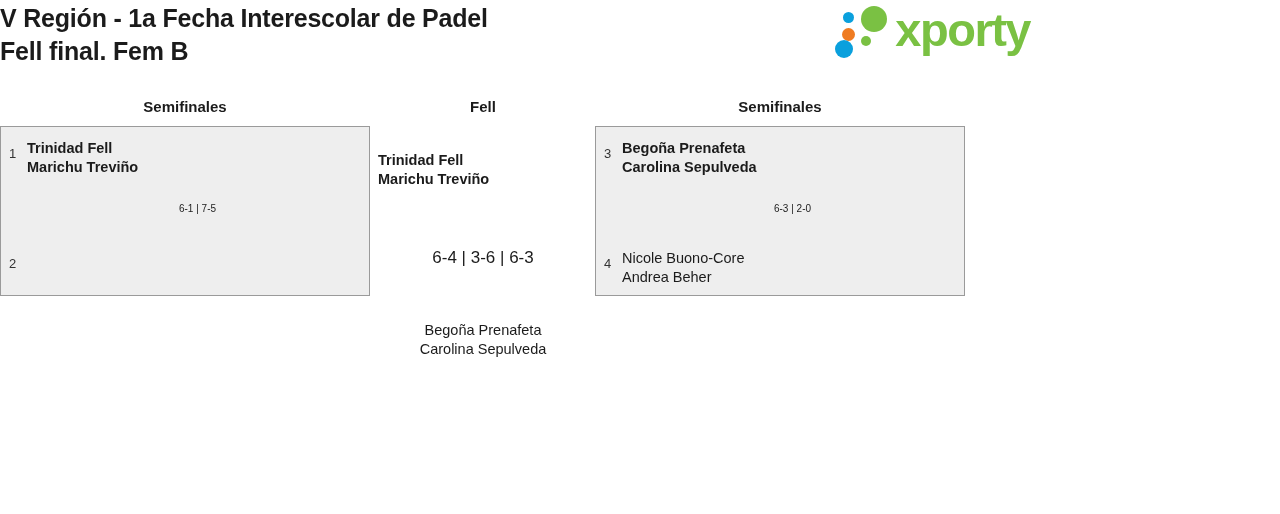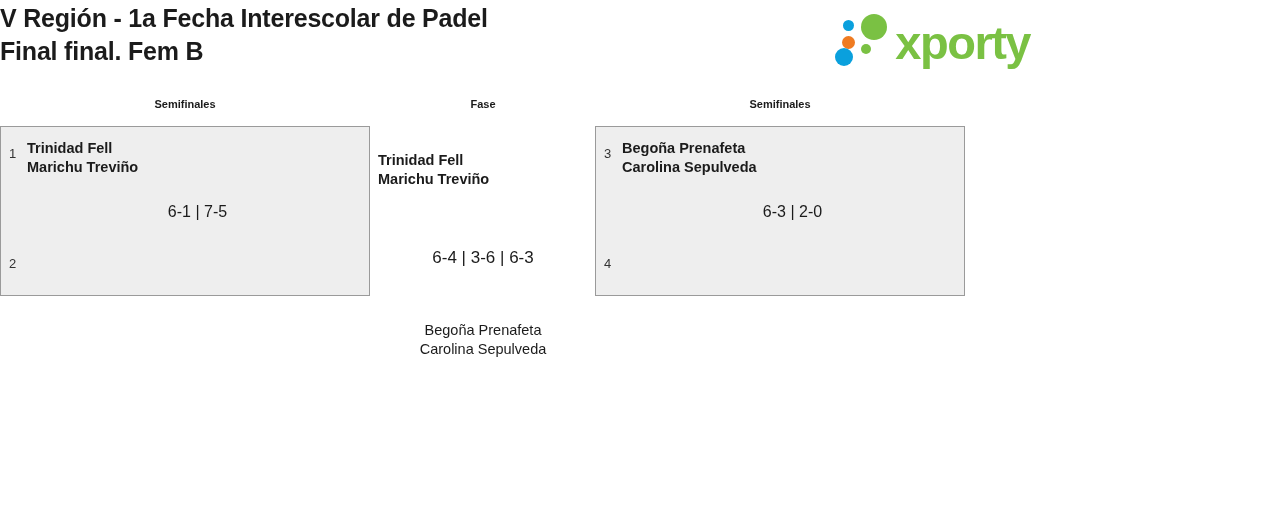--- a/index.html
+++ b/index.html
@@ -24,21 +24,21 @@
     color: #1b1b1b;
     letter-spacing: -0.2px;
   }
   .title span { display: block; }
 
   .logo {
     position: absolute;
     right: 14px; top: 6px;
     width: 232px; height: 60px;
     display: flex;
-    align-items: flex-end;
+    align-items: flex-start;
     justify-content: flex-end;
   }
   .logo-mark { position: relative; width: 58px; height: 52px; flex: 0 0 58px; }
   .logo-mark i { position: absolute; border-radius: 50%; display: block; }
   .dot-green-big { width: 26px; height: 26px; background: #7ac143; left: 26px; top: 0px; }
   .dot-blue-sm   { width: 11px; height: 11px; background: #0aa0dd; left: 8px;  top: 6px; }
   .dot-green-sm  { width: 10px; height: 10px; background: #7ac143; left: 26px; top: 30px; }
   .dot-orange    { width: 13px; height: 13px; background: #ef7b21; left: 7px;  top: 22px; }
   .dot-blue-big  { width: 18px; height: 18px; background: #0aa0dd; left: 0px;  top: 34px; }
   .logo-text {
@@ -46,21 +46,21 @@
     font-weight: 700;
     color: #7ac143;
     letter-spacing: -1.5px;
     line-height: 47px;
     margin-left: 2px;
   }
 
   
   .round-label {
     position: absolute;
-    font-size: 11px;
+    font-size: 15px;
     font-weight: 700;
     color: #1b1b1b;
     text-align: center;
     top: 98px;
   }
   #round-left  { left: 0px;   width: 370px; }
   #round-mid   { left: 370px; width: 226px; }
   #round-right { left: 595px; width: 370px; }
 
   
@@ -100,21 +100,21 @@
     color: #1b1b1b;
   }
   .players span { display: block; white-space: nowrap; }
   .winner .players { font-weight: 700; }
 
   .score-inline {
     position: absolute;
     top: 76px;
     left: 0; right: 0;
     text-align: center;
-    font-size: 16px;
+    font-size: 10px;
     color: #1b1b1b;
     padding-left: 25px;
   }
 
   
   .final-team {
     position: absolute;
     font-size: 14.5px;
     line-height: 19px;
     color: #1b1b1b;
@@ -140,36 +140,36 @@
     color: #1b1b1b;
   }
 </style>
 </head>
 <body>
 
 <div class="page">
 
   <div class="title">
     <span>V Región - 1a Fecha Interescolar de Padel</span>
-    <span>Final final. Fem B</span>
+    <span>Fell final. Fem B</span>
   </div>
 
   <div class="logo">
     <div class="logo-mark">
       <i class="dot-green-big"></i>
       <i class="dot-blue-sm"></i>
       <i class="dot-green-sm"></i>
       <i class="dot-orange"></i>
       <i class="dot-blue-big"></i>
     </div>
     <div class="logo-text">xporty</div>
   </div>
 
   <div class="round-label" id="round-left">Semifinales</div>
-  <div class="round-label" id="round-mid">Fase</div>
+  <div class="round-label" id="round-mid">Fell</div>
   <div class="round-label" id="round-right">Semifinales</div>
 
   <div class="match-box" id="match-sf1">
     <div class="team team-top winner">
       <div class="seed">1</div>
       <div class="players">
         <span>Trinidad Fell</span>
         <span>Marichu Treviño</span>
       </div>
     </div>
@@ -183,20 +183,24 @@
     <div class="team team-top winner">
       <div class="seed">3</div>
       <div class="players">
         <span>Begoña Prenafeta</span>
         <span>Carolina Sepulveda</span>
       </div>
     </div>
     <div class="score-inline">6-3 | 2-0</div>
     <div class="team team-bottom">
       <div class="seed">4</div>
+      <div class="players">
+        <span>Nicole Buono-Core</span>
+        <span>Andrea Beher</span>
+      </div>
     </div>
   </div>
 
   <div class="final-team" id="final-winner">
     <span>Trinidad Fell</span>
     <span>Marichu Treviño</span>
   </div>
 
   <div id="final-score">6-4 | 3-6 | 6-3</div>
 

